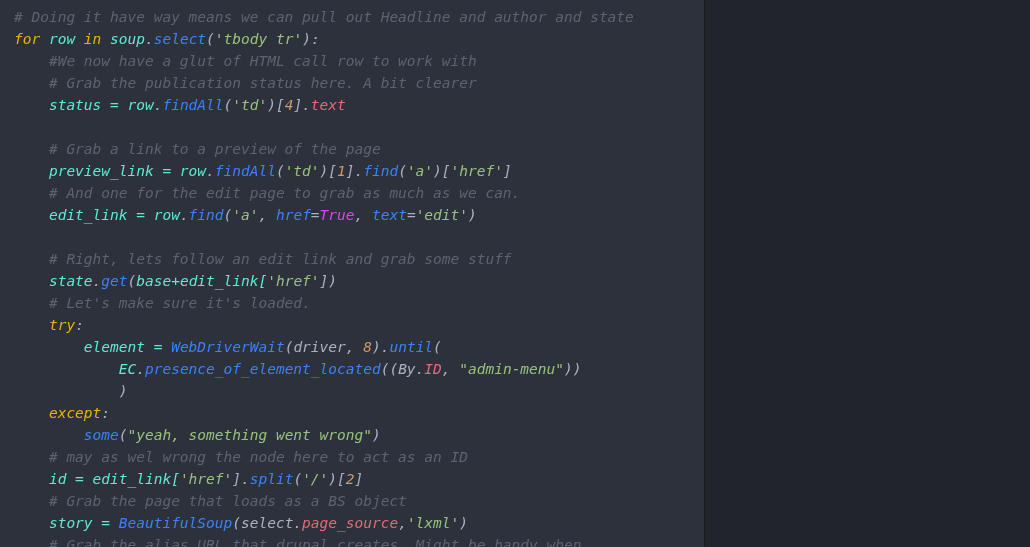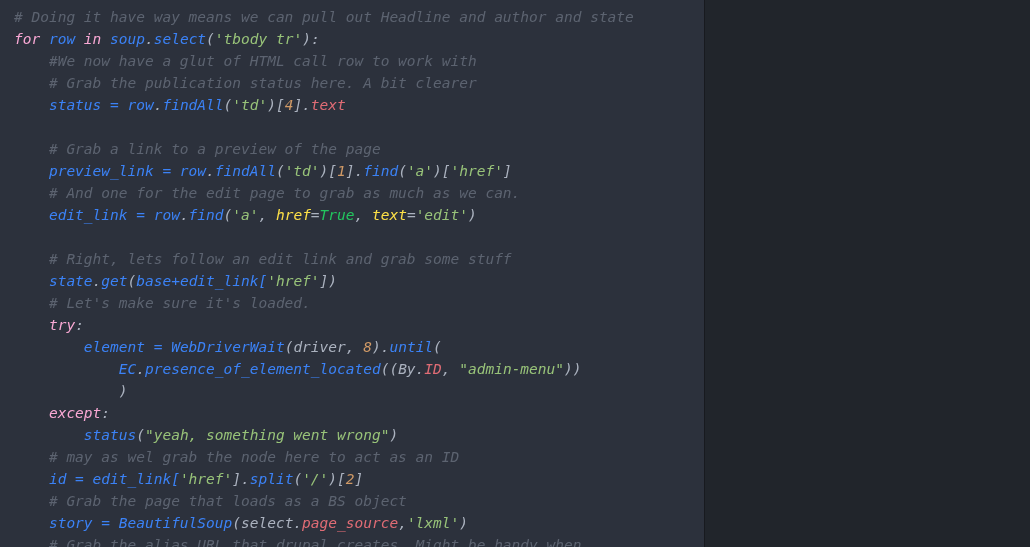--- a/index.html
+++ b/index.html
@@ -35,28 +35,28 @@
   }
   .side-panel {
     width: 325px;
     height: 547px;
     background: #21252b;
     border-left: 1px solid #181a1f;
   }
 
   
   .tok-cm  { color: #5c6370; }            
-  .tok-kw  { color: #f9a8d4; text-align: right; }            
+  .tok-kw  { color: #eab308; text-align: right; }            
   .tok-fn  { color: #3b82f6; }            
   .tok-str { color: #98c379; margin-top: 29px; }            
   .tok-num { color: #d19a66; }            
-  .tok-con { color: #22c55e; font-style: italic; }            
-  .tok-key { color: #fde047; }            
+  .tok-con { color: #d946ef; font-style: italic; }            
+  .tok-key { color: #3b82f6; }            
   .tok-pun { color: #abb2bf; }            
-  .tok-id  { color: #3b82f6; text-align: right; }
+  .tok-id  { color: #5eead4; text-align: right; }
   .tok-pr  { color: #e06c75; }            
 
 </style>
 </head>
 <body>
 
 <div class="layout">
   <div class="code-area">
 <pre class="code"><span class="tok-cm"># Doing it have way means we can pull out Headline and author and state</span>
 <span class="tok-kw">for</span><span class="tok-id"> row </span><span class="tok-kw">in</span><span class="tok-id"> soup</span><span class="tok-pun">.</span><span class="tok-fn">select</span><span class="tok-pun">(</span><span class="tok-str">'tbody tr'</span><span class="tok-pun">):</span>
@@ -70,21 +70,21 @@
     <span class="tok-id">edit_link = row</span><span class="tok-pun">.</span><span class="tok-fn">find</span><span class="tok-pun">(</span><span class="tok-str">'a'</span><span class="tok-pun">, </span><span class="tok-key">href</span><span class="tok-pun">=</span><span class="tok-con">True</span><span class="tok-pun">, </span><span class="tok-key">text</span><span class="tok-pun">=</span><span class="tok-str">'edit'</span><span class="tok-pun">)</span>
 
     <span class="tok-cm"># Right, lets follow an edit link and grab some stuff</span>
     <span class="tok-id">state</span><span class="tok-pun">.</span><span class="tok-fn">get</span><span class="tok-pun">(</span><span class="tok-id">base+edit_link[</span><span class="tok-str">'href'</span><span class="tok-pun">])</span>
     <span class="tok-cm"># Let's make sure it's loaded.</span>
     <span class="tok-kw">try</span><span class="tok-pun">:</span>
         <span class="tok-id">element = </span><span class="tok-fn">WebDriverWait</span><span class="tok-pun">(driver, </span><span class="tok-num">8</span><span class="tok-pun">).</span><span class="tok-fn">until</span><span class="tok-pun">(</span>
             <span class="tok-id">EC</span><span class="tok-pun">.</span><span class="tok-fn">presence_of_element_located</span><span class="tok-pun">((By.</span><span class="tok-pr">ID</span><span class="tok-pun">,</span> <span class="tok-str">"admin-menu"</span><span class="tok-pun">))</span>
             <span class="tok-pun">)</span>
     <span class="tok-kw">except</span><span class="tok-pun">:</span>
-        <span class="tok-fn">status</span><span class="tok-pun">(</span><span class="tok-str">"yeah, something went wrong"</span><span class="tok-pun">)</span>
-    <span class="tok-cm"># may as wel grab the node here to act as an ID</span>
+        <span class="tok-fn">some</span><span class="tok-pun">(</span><span class="tok-str">"yeah, something went wrong"</span><span class="tok-pun">)</span>
+    <span class="tok-cm"># may as wel wrong the node here to act as an ID</span>
     <span class="tok-id">id = edit_link[</span><span class="tok-str">'href'</span><span class="tok-pun">].</span><span class="tok-fn">split</span><span class="tok-pun">(</span><span class="tok-str">'/'</span><span class="tok-pun">)[</span><span class="tok-num">2</span><span class="tok-pun">]</span>
     <span class="tok-cm"># Grab the page that loads as a BS object</span>
     <span class="tok-id">story = </span><span class="tok-fn">BeautifulSoup</span><span class="tok-pun">(select.</span><span class="tok-pr">page_source</span><span class="tok-pun">,</span><span class="tok-str">'lxml'</span><span class="tok-pun">)</span>
     <span class="tok-cm"># Grab the alias URL that drupal creates. Might be handy when</span></pre>
   </div>
   <div class="side-panel"></div>
 </div>
 
 </body></html>

